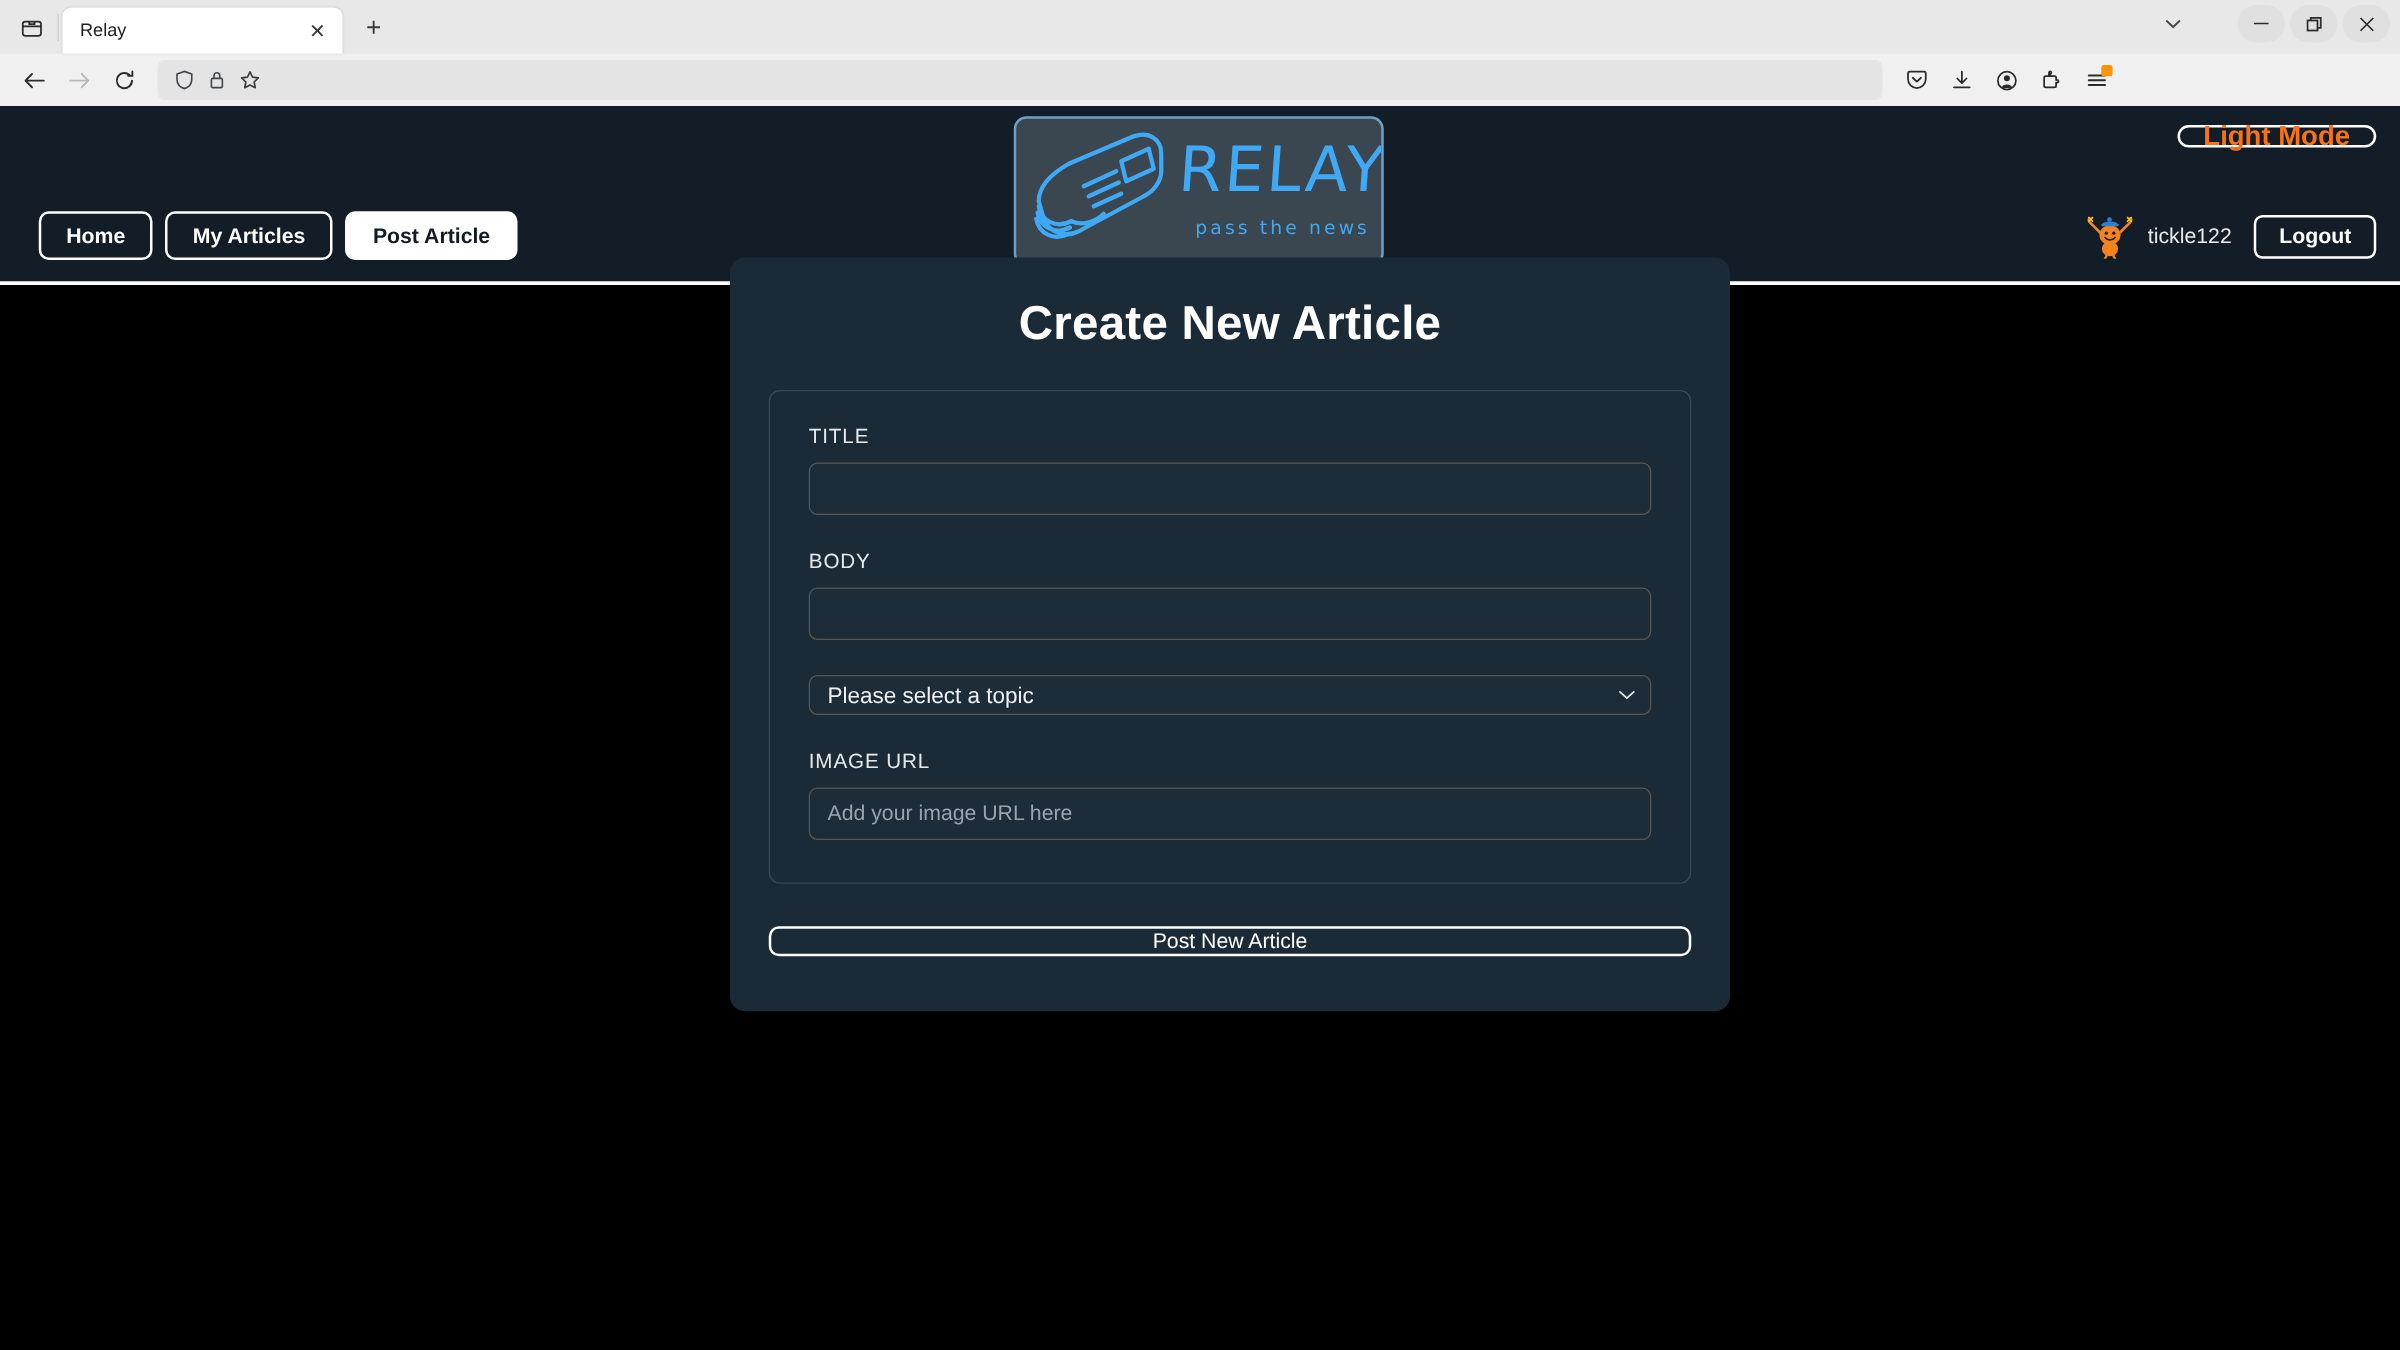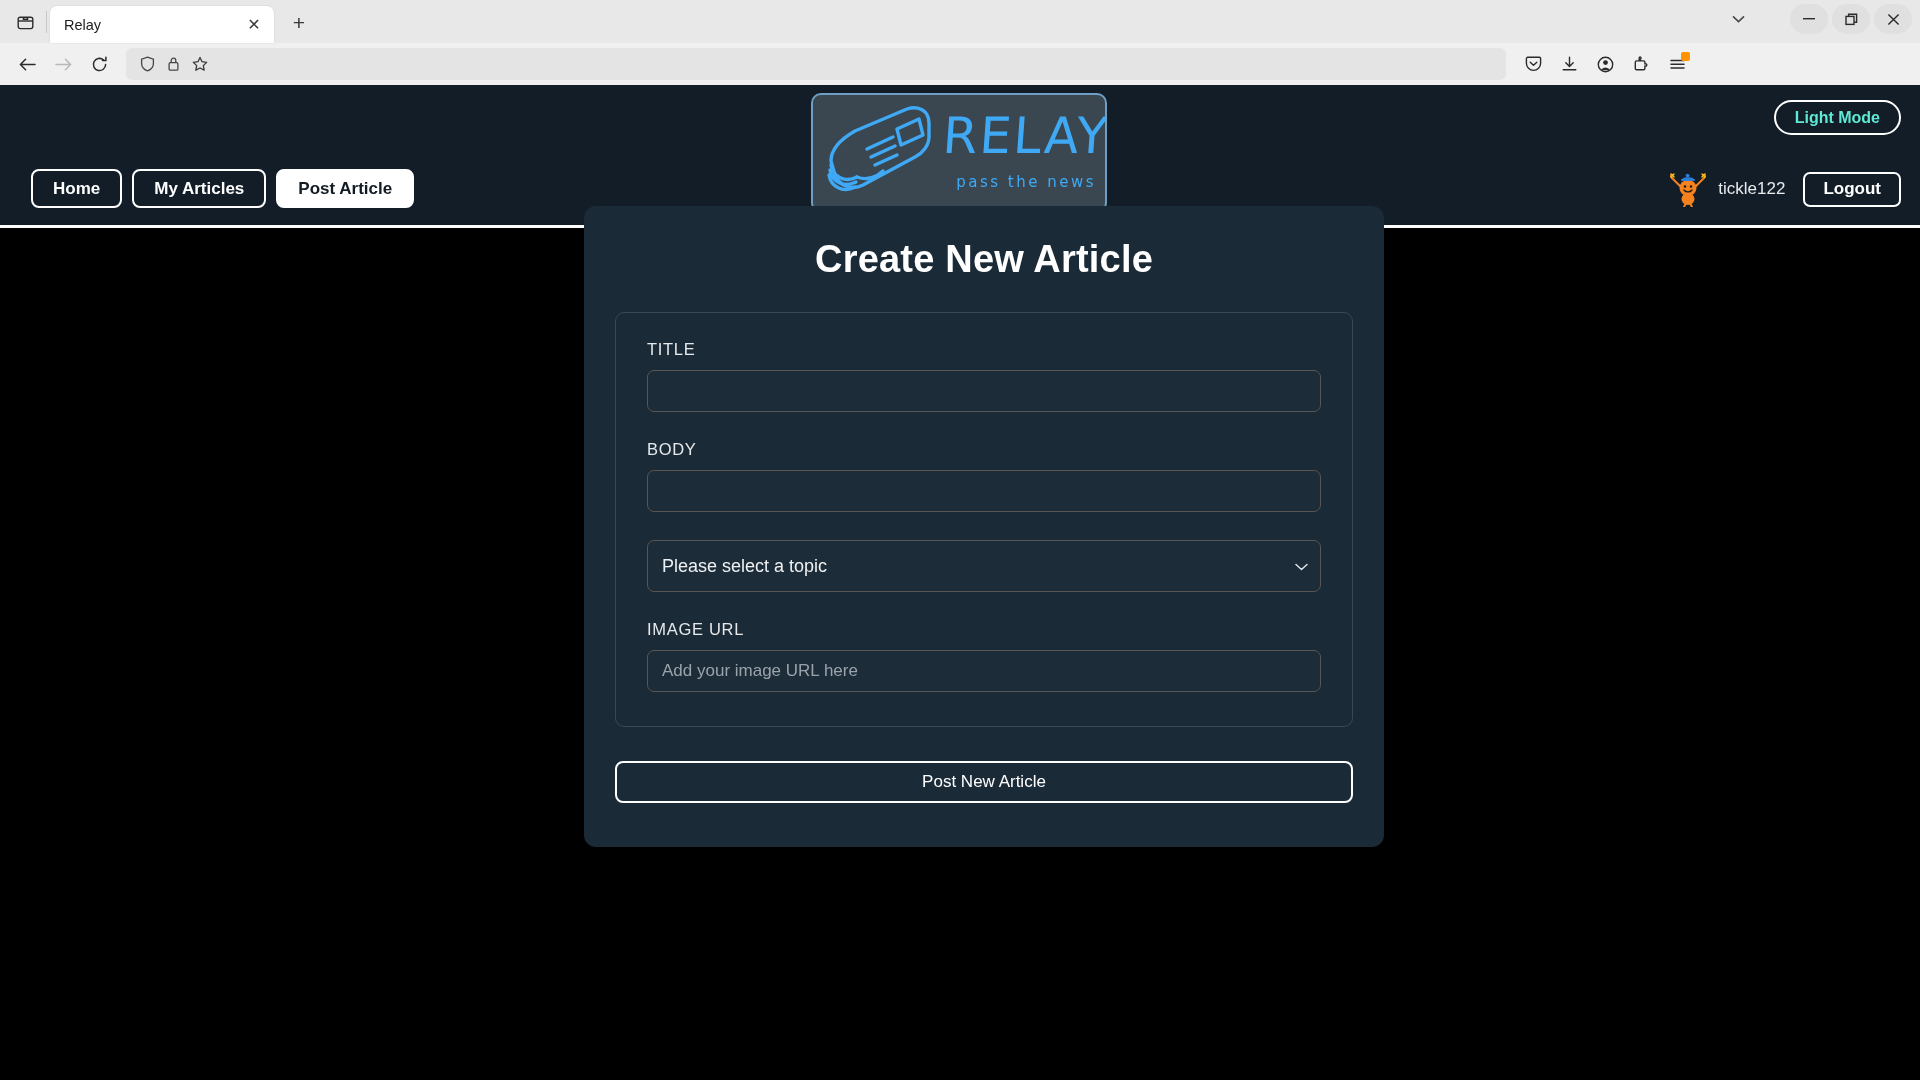--- a/index.html
+++ b/index.html
@@ -224,27 +224,27 @@
   }
 
   .header-right {
     position: absolute;
     right: 0; top: 0;
     width: 420px; height: 100%;
   }
   .light-mode-btn {
     position: absolute;
     right: 19px; top: 15px;
-    height: 35px;
+    height: 18px;
     padding: 0 19px;
     border-radius: 19px;
     border: 2px solid #ffffff;
     background: transparent;
-    color: #5eead4;
-    font-size: 16px;
+    color: #f97316;
+    font-size: 22px;
     font-weight: bold;
     display: flex; align-items: center;
     font-family: "Liberation Sans", sans-serif;
   }
   .user-row {
     position: absolute;
     right: 19px; bottom: 18px;
     display: flex; align-items: center; gap: 10px;
   }
   .avatar { width: 40px; height: 36px; flex: none; }
@@ -306,41 +306,41 @@
     padding: 0 14px;
     font-family: "Liberation Sans", sans-serif;
     outline: none;
   }
   .text-input::placeholder { color: #9aa3ab; }
   .field-gap { height: 28px; }
 
   .select-wrap { position: relative; width: 100%; }
   .select-input {
     width: 100%;
-    height: 52px;
+    height: 32px;
     background: #1d2c39;
     border: 1px solid #5a5550;
     border-radius: 7px;
     color: #eef1f3;
     font-size: 18px;
     padding: 0 14px;
     display: flex; align-items: center;
   }
   .select-chevron {
     position: absolute;
     right: 13px; top: 50%;
     transform: translateY(-50%);
     color: #dfe3e6;
     pointer-events: none;
   }
 
   .submit-wrap { padding: 0 31px; margin-top: 34px; }
   .submit-btn {
     width: 100%;
-    height: 42px;
+    height: 24px;
     background: transparent;
     border: 2px solid #ffffff;
     border-radius: 8px;
     color: #ffffff;
     font-size: 17px;
     font-family: "Liberation Sans", sans-serif;
     display: flex; align-items: center; justify-content: center;
   }
 </style>
 </head>

